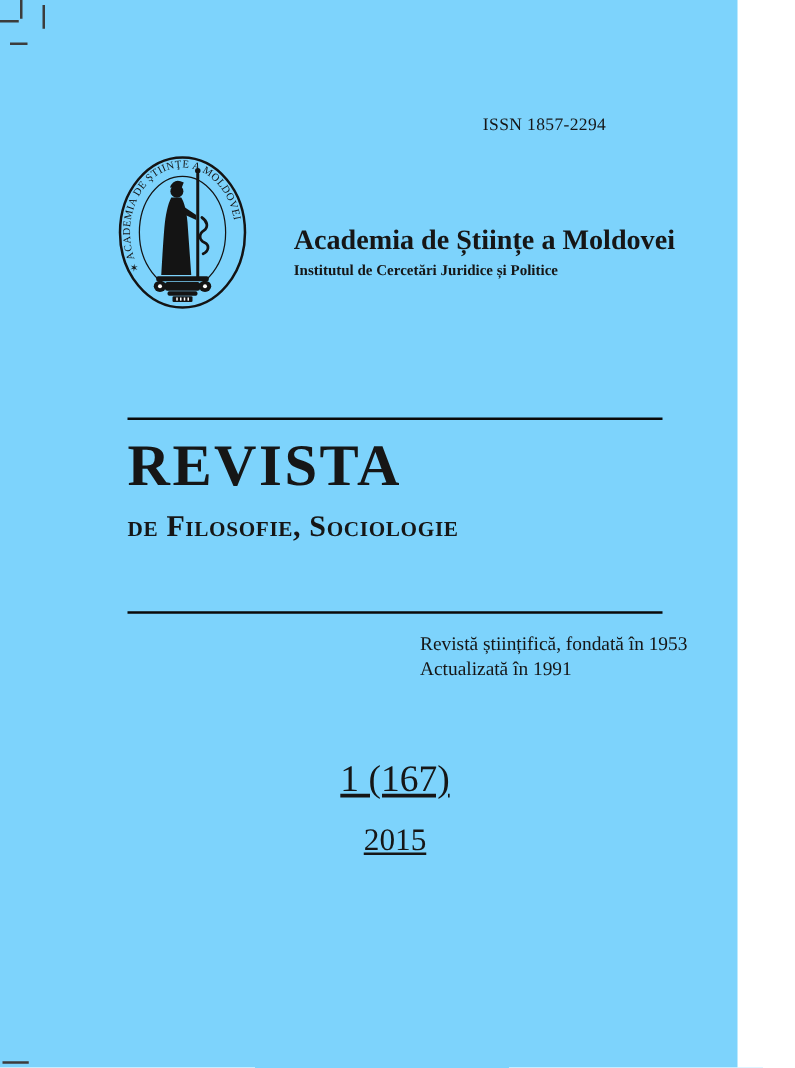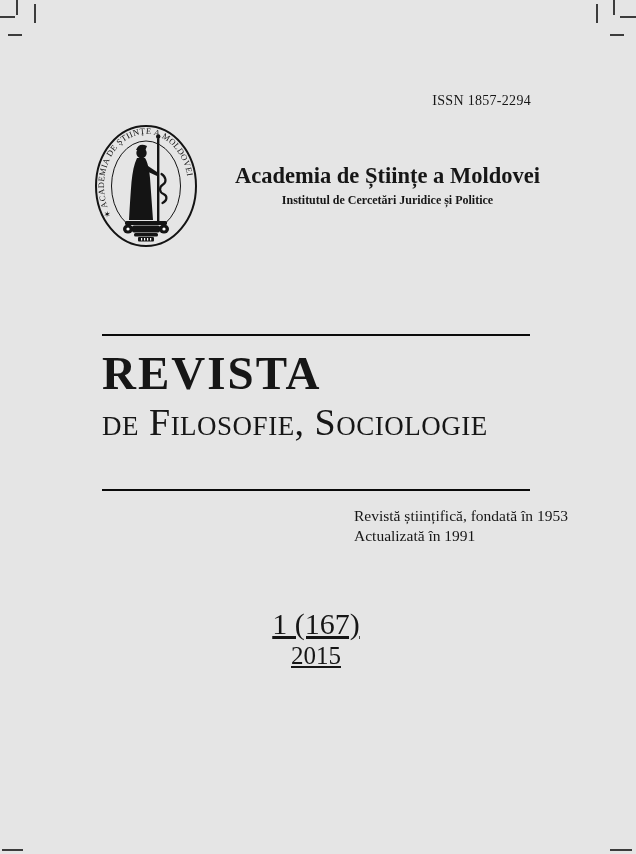--- a/index.html
+++ b/index.html
@@ -1,37 +1,37 @@
 <!DOCTYPE html>
 <html><head>
 <meta charset="utf-8">
 <style>
   html, body { margin: 0; padding: 0; background: #ffffff; }
   .page {
     position: relative;
-    width: 636px;
+    width: 590px;
     height: 854px;
-    background: #e5e5e5;
+    background: #7dd3fc;
     font-family: "Liberation Serif", serif;
     color: #161616;
     overflow: hidden;
   }
   .crop { position: absolute; background: #3c3c3c; }
 
   .issn {
     position: absolute;
     top: 93px;
     right: 105px;
     font-size: 14px;
     letter-spacing: 0.3px;
   }
 
   .emblem { position: absolute; left: 94px; top: 124px; }
 
-  .pub-block { position: absolute; left: 235px; top: 163px; text-align: center; }
+  .pub-block { position: absolute; left: 235px; top: 179px; }
   .pub-academy {
     font-size: 22.5px;
     font-weight: bold;
     line-height: 25px;
     white-space: nowrap;
   }
   .pub-institute {
     font-size: 12px;
     font-weight: bold;
     line-height: 19px;
@@ -56,46 +56,46 @@
     width: 428px;
     text-align: left;
   }
   .title-main {
     font-size: 47px;
     font-weight: bold;
     letter-spacing: 2px;
     line-height: 50px;
   }
   .title-sub {
-    font-size: 38px;
-    font-weight: normal;
+    font-size: 24px;
+    font-weight: bold;
     font-variant: small-caps;
     letter-spacing: 0.5px;
     line-height: 36px;
   }
   .title-sub1 { margin-top: 6px; }
 
   .history-block {
     position: absolute;
-    left: 354px;
+    left: 336px;
     top: 506px;
     font-size: 15.5px;
     line-height: 19.5px;
   }
 
   .issue-block {
     position: absolute;
     left: 102px;
     top: 607px;
     width: 428px;
     text-align: center;
     text-decoration: underline;
   }
   .issue-number { font-size: 30px; line-height: 33px; }
-  .issue-year { font-size: 25px; line-height: 28px; margin-top: 2px; }
+  .issue-year { font-size: 25px; line-height: 28px; margin-top: 19px; }
 
   .imprint {
     position: absolute;
     left: 102px;
     top: 775px;
     width: 428px;
     text-align: center;
     font-size: 16px;
     line-height: 20px;
   }

